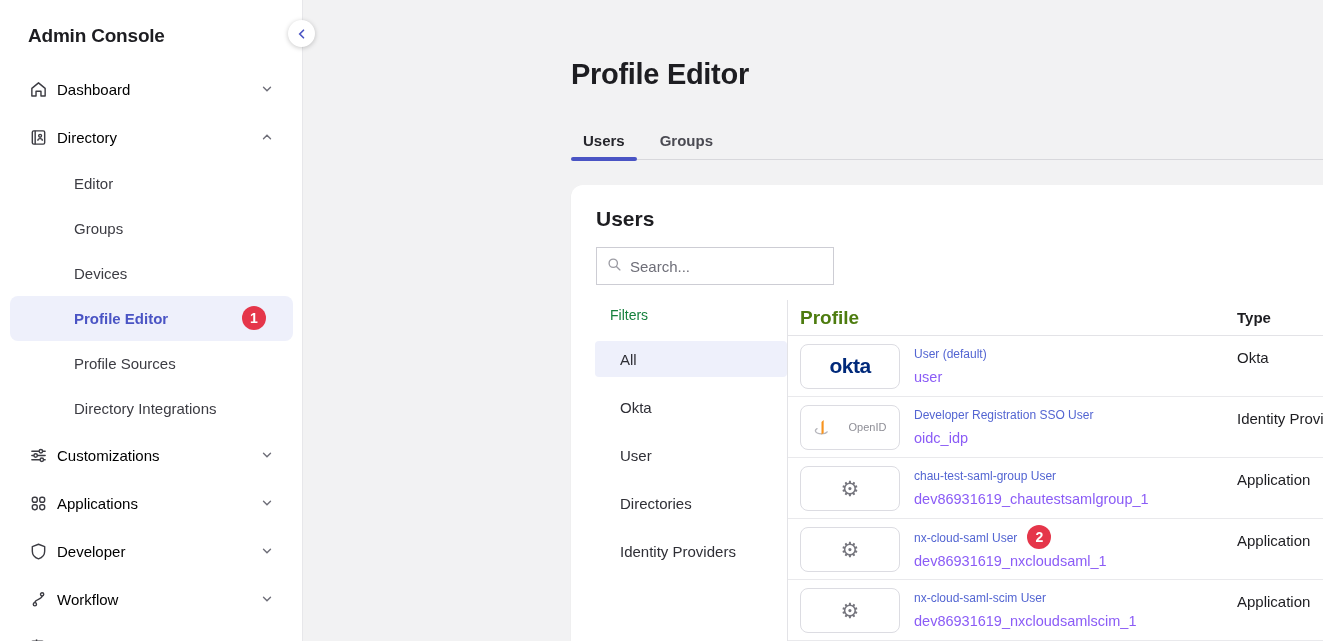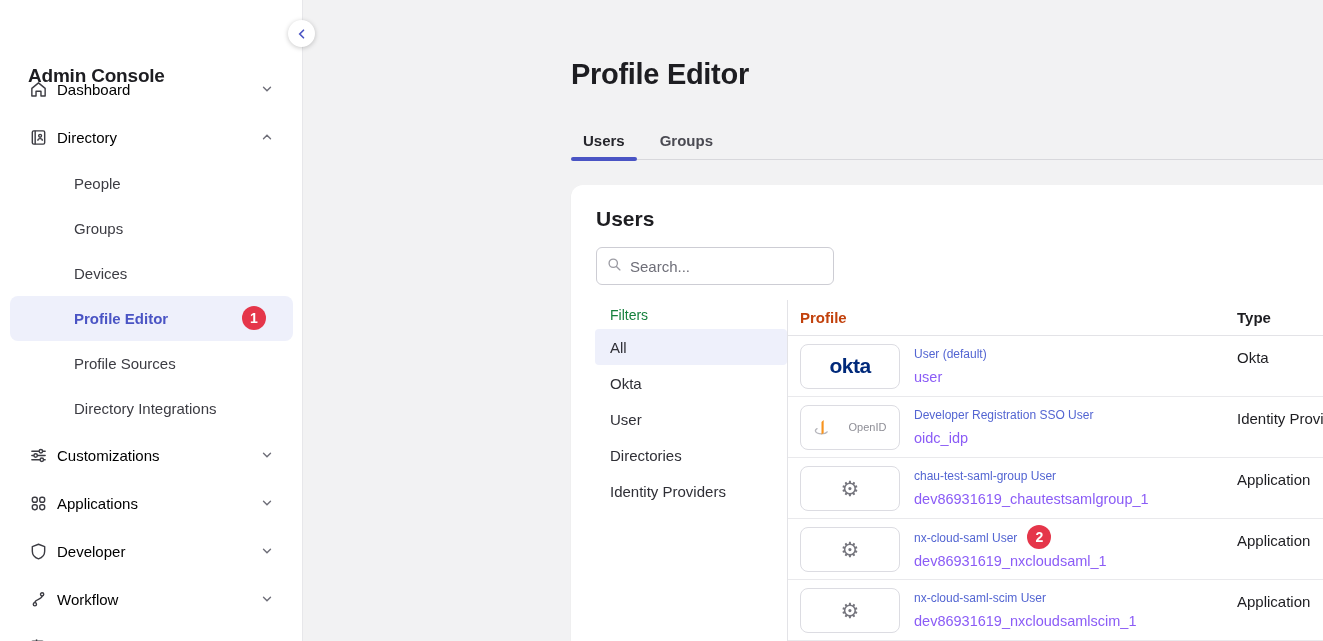--- a/index.html
+++ b/index.html
@@ -2,21 +2,21 @@
 <html style="--accent: #4a54c4; --link: #5365d2; --badge-red: #e5364a; --okta-navy: #00297a; --openid-orange: #f7931e;"><head>
 <meta charset="utf-8">
 <style>
   * { margin:0; padding:0; box-sizing:border-box; }
   html,body { width:1323px; height:641px; }
   body { font-family:"Liberation Sans", sans-serif; color:#1d1d21; }
   .app { position:relative; width:1323px; height:641px; overflow:hidden; background:#f2f2f3; }
 
   
   .sidebar { position:absolute; left:0; top:0; width:303px; height:641px; background:#fff; border-right:1px solid #e7e7ea; }
-  .sidebar-title { position:absolute; left:28px; top:25px; font-size:19px; font-weight:700; color:#1d1d21; letter-spacing:-0.2px;margin-top:40px; }
+  .sidebar-title { position:absolute; left:28px; top:25px; font-size:19px; font-weight:700; color:#1d1d21; letter-spacing:-0.2px; }
   .collapse-btn { position:absolute; left:288px; top:20px; width:27px; height:27px; border-radius:50%; background:#fff;
                   box-shadow:0 1px 5px rgba(0,0,0,.22); display:flex; align-items:center; justify-content:center; z-index:9; cursor:pointer; }
   .nav { position:absolute; top:65px; left:0; width:100%; }
   .nav-item { height:48px; display:flex; align-items:center; padding:0 28px; cursor:pointer; }
   .nav-item .nicon { width:20px; height:20px; margin-right:9px; display:flex; align-items:center; justify-content:center; color:#3c3c43; }
   .nav-item .nlabel { font-size:15px; color:#000000; }
   .nav-item .chev { margin-left:auto; display:flex; color:#6e6e78; }
   .sub-item { height:45px; display:flex; align-items:center; padding-left:74px; font-size:15px; color:#3c3c43; cursor:pointer; position:relative; }
   .sub-item.active { margin:0 9px 0 10px; padding-left:64px; border-radius:8px; background:#eef0fb; }
   .sub-item.active .slabel { color:var(--accent,#4a54c4); font-weight:700; }
@@ -28,34 +28,34 @@
   
   .main { position:absolute; left:303px; top:0; width:1020px; height:641px; background:#f2f2f3; overflow:hidden; }
   .page-title { position:absolute; left:268px; top:58px; font-size:29px; font-weight:700; color:#1d1d21; letter-spacing:-0.3px; }
   .tabs { position:absolute; left:268px; top:122px; right:-80px; height:38px; border-bottom:1px solid #d8d8dc; display:flex; }
   .tab { padding:0 12px; margin-right:11px; display:flex; align-items:center; font-size:15px; font-weight:700; color:#4a4a52; position:relative; cursor:pointer; }
   .tab.active { color:#26262c; }
   .tab.active::after { content:""; position:absolute; left:0; right:0; bottom:-2px; height:4px; border-radius:2px; background:var(--accent,#4a54c4); }
 
   .card { position:absolute; left:268px; top:185px; width:900px; height:470px; background:#fff; border-radius:12px; box-shadow:0 1px 2px rgba(29,29,33,.05); }
   .card-title { position:absolute; left:25px; top:22px; font-size:21px; font-weight:700; color:#1d1d21; }
-  .search-box { position:absolute; left:25px; top:62px; width:238px; height:38px; border:1px solid #cdcdd4; border-radius:6px; background:#fff;
+  .search-box { position:absolute; left:25px; top:62px; width:238px; height:38px; border:1px solid #cdcdd4; border-radius:0; background:#fff;
                 display:flex; align-items:center; padding:0 10px; }
   .search-box input { border:none; outline:none; flex:1; font-size:15px; font-family:"Liberation Sans",sans-serif; color:#1d1d21; margin-left:8px; background:transparent; }
   .search-box input::placeholder { color:#6e6e78; }
 
   .panel-body { position:absolute; left:0; right:0; top:115px; bottom:0; display:flex; }
   .filters { width:216px; padding-left:24px; }
   .filters-title { height:29px; display:flex; align-items:center; padding-left:15px; font-size:14px; color:#15803d; }
-  .filter-item { height:36px; display:flex; align-items:center; padding-left:15px; font-size:15px; color:#2f2f36; border-radius:4px; cursor:pointer; }
+  .filter-item { height:36px; display:flex; align-items:center; padding-left:25px; font-size:15px; color:#2f2f36; border-radius:4px; cursor:pointer;margin-top:12px; }
   .filter-item.active { background:#eef0fb; }
 
   .table-region { flex:1; border-left:1px solid #e3e3e7; display:flex; flex-direction:column; }
   .thead { height:36px; display:flex; align-items:center; border-bottom:1px solid #e3e3e7; }
-  .th-profile { flex:1; padding-left:12px; font-size:15px; font-weight:700; color:#c2410c; }
+  .th-profile { flex:1; padding-left:12px; font-size:19px; font-weight:700; color:#4d7c0f; }
   .th-type { width:234px; font-size:15px; font-weight:700; color:#1d1d21; }
   .trow { height:61px; display:flex; align-items:center; border-bottom:1px solid #e9e9ec; }
   .logo-box { width:100px; height:45px; margin-left:12px; border:1px solid #dcdce2; border-radius:8px; background:#fff;
               display:flex; align-items:center; justify-content:center; flex:none; }
   .okta-logo { font-size:21px; font-weight:700; color:#00297a; letter-spacing:-0.5px; }
   .openid-logo { display:flex; align-items:center; gap:20px; }
   .openid-text { font-size:11px; color:#8e8e96; }
   .gear-glyph { font-size:21px; color:#76767e; line-height:1; }
   .row-text { flex:1; margin-left:14px; padding-top:0; }
   .row-link { font-size:12px; color:var(--link,#5365d2); line-height:23px; text-decoration:none; display:inline-block; cursor:pointer; }
@@ -97,21 +97,21 @@
         </span>
         <span class="nlabel">Directory</span>
         <span class="chev">
           <svg width="14" height="14" viewBox="0 0 16 16" fill="none" stroke="currentColor" stroke-width="1.6" stroke-linecap="round">
               <polyline points="4,10 8,6 12,10"></polyline>
             </svg>
         </span>
       </div>
 
       <div class="sub-item">
-          <span class="slabel">People</span>
+          <span class="slabel">Editor</span>
         </div>
       <div class="sub-item">
           <span class="slabel">Groups</span>
         </div>
       <div class="sub-item">
           <span class="slabel">Devices</span>
         </div>
       <div class="sub-item active">
         <span class="slabel">Profile Editor</span>
         <span class="count-badge">1</span>

